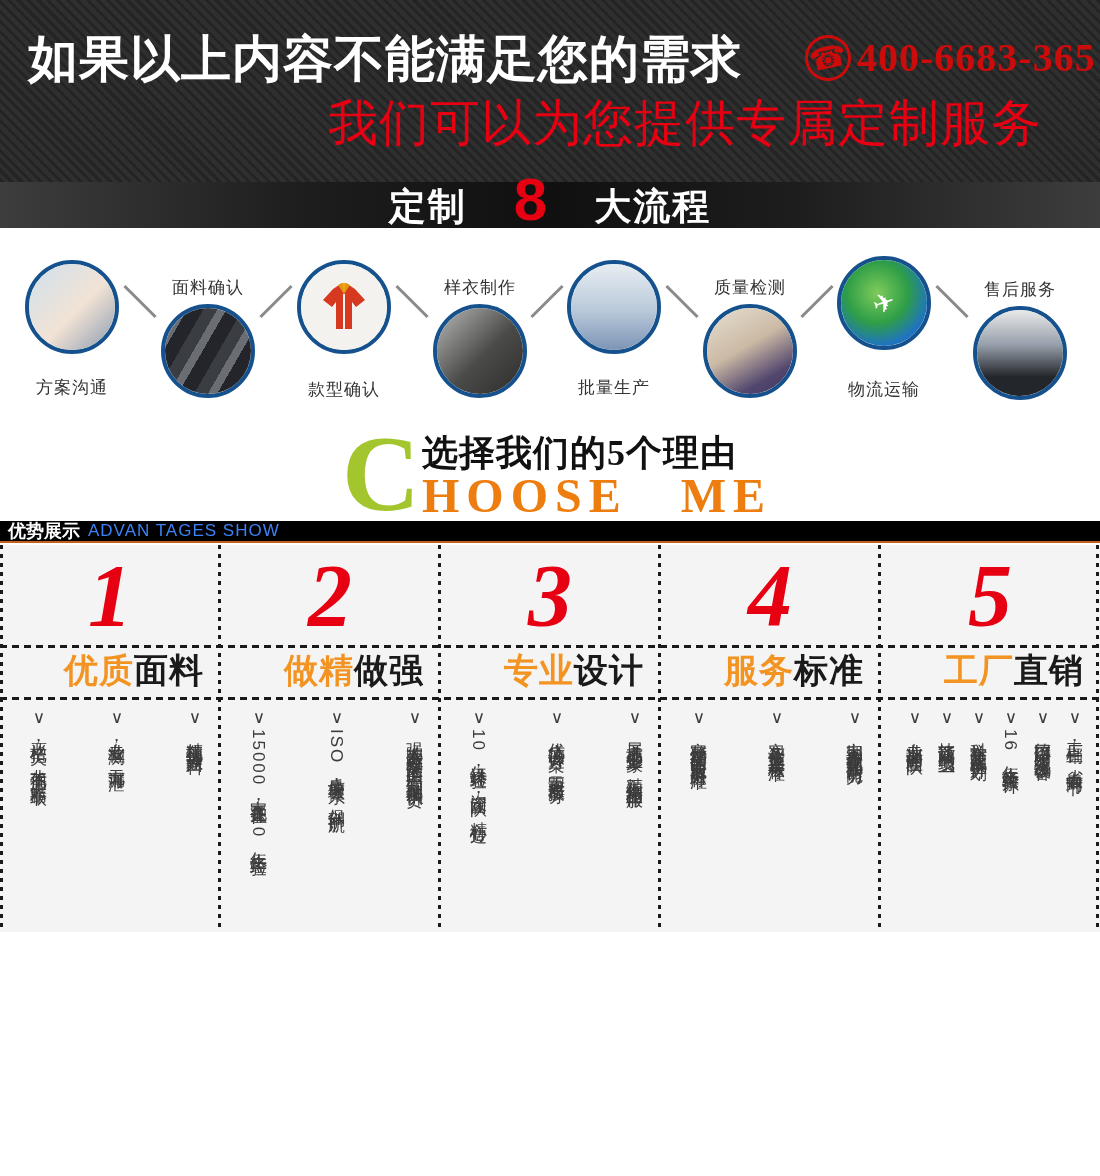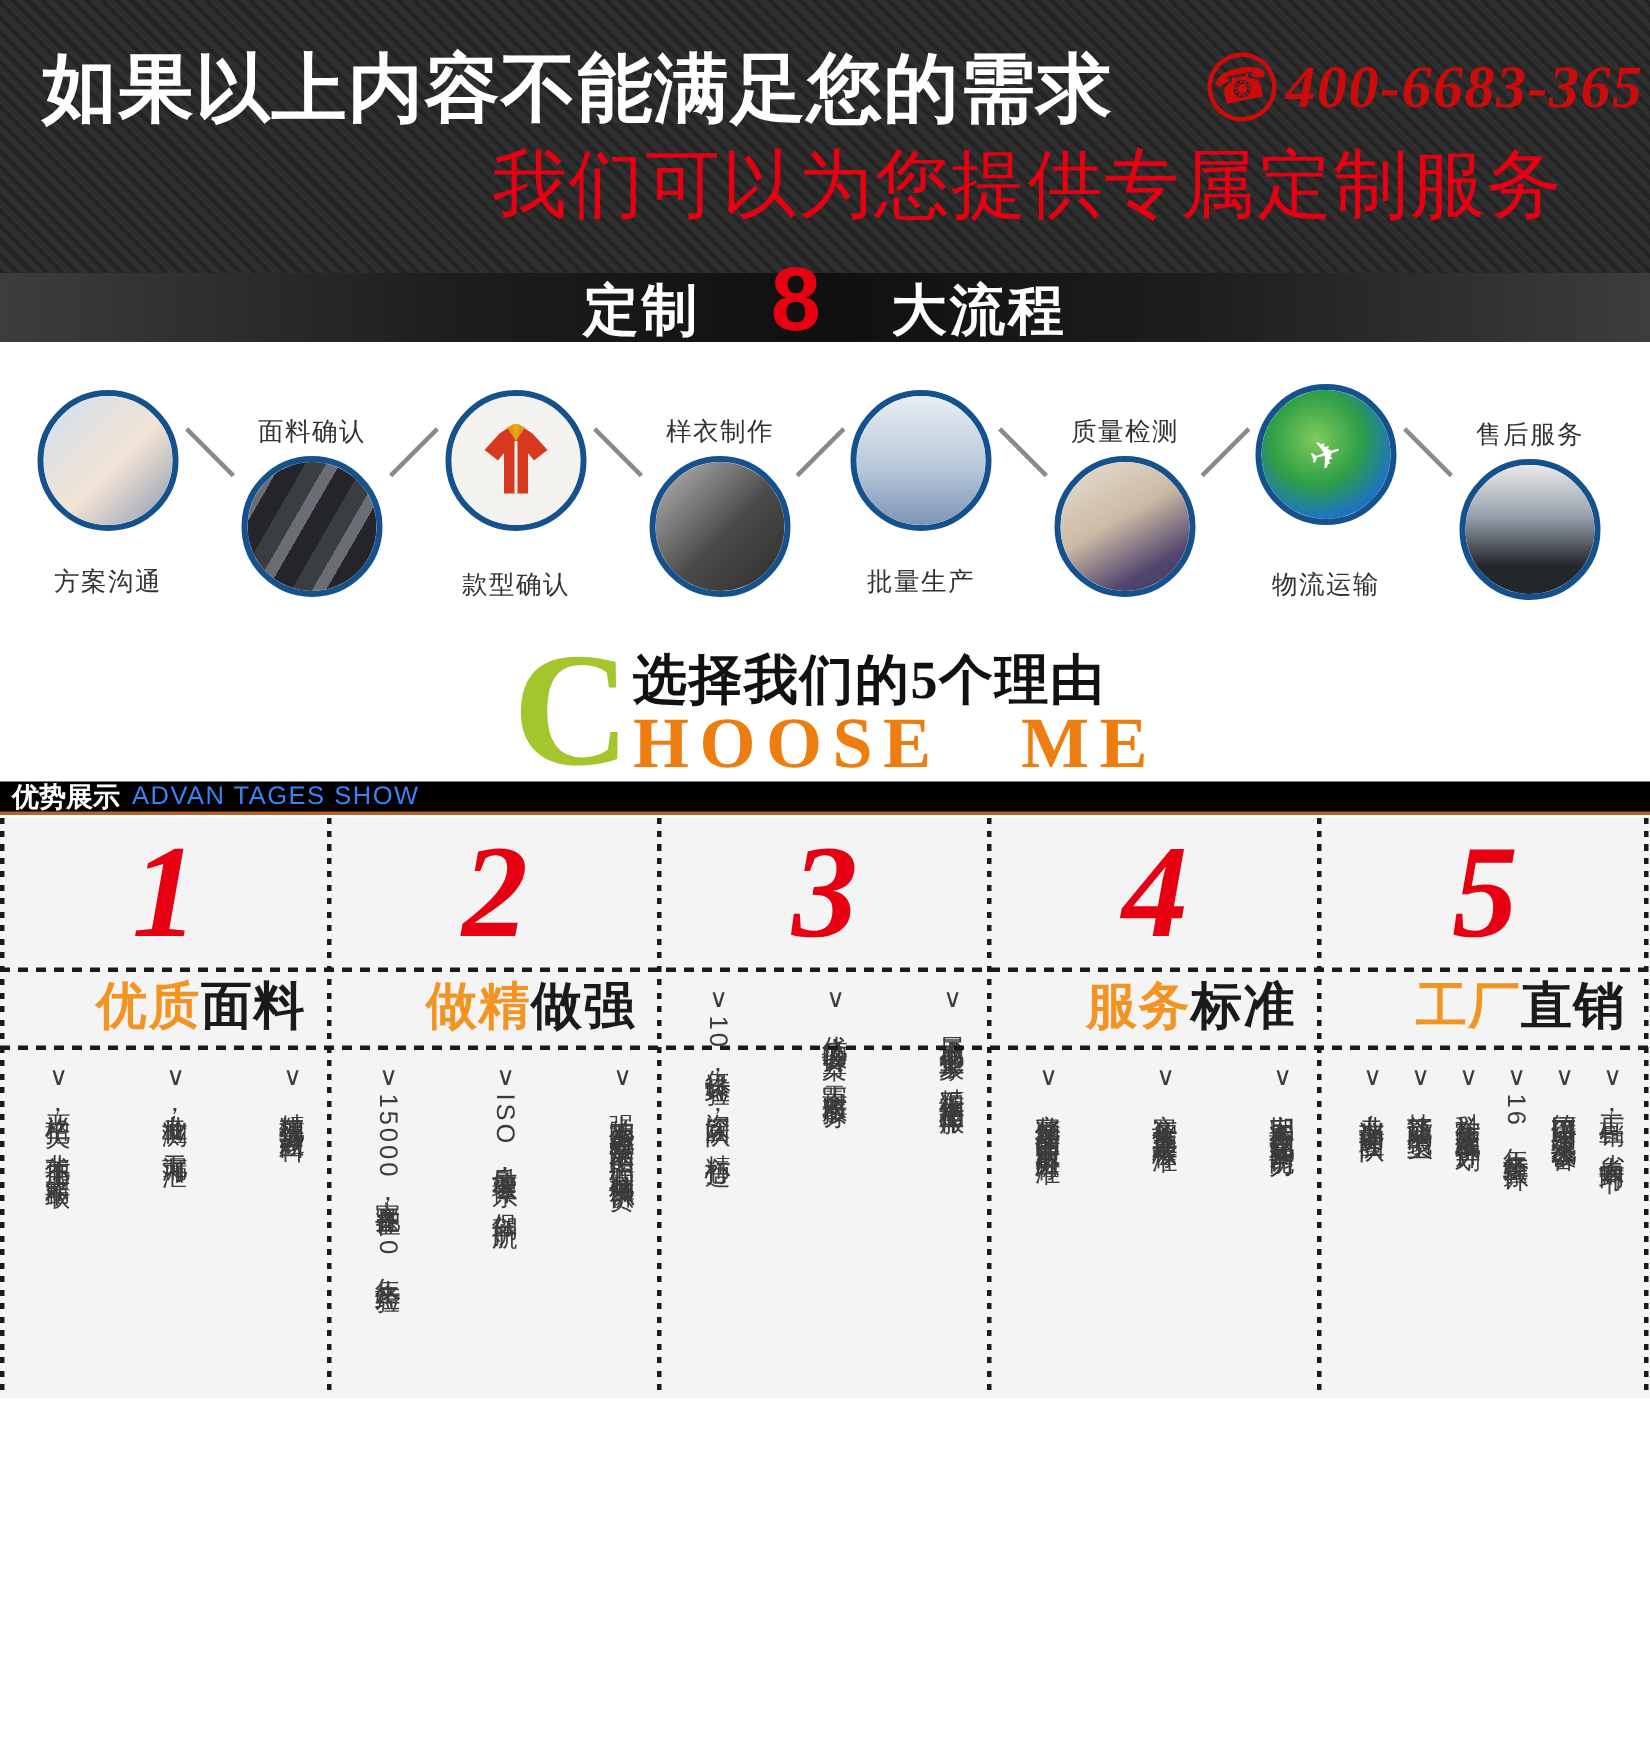--- a/index.html
+++ b/index.html
@@ -14,21 +14,21 @@
   
   .hero{position:absolute;left:0;top:0;width:1100px;height:182px;
     background:#2b2b2b;
     background-image:repeating-linear-gradient(45deg,#242424 0 3px,#2f2f2f 3px 7px);}
   .hero-line1{position:absolute;left:28px;top:26px;color:#fff;font-size:50px;font-weight:bold;letter-spacing:1px;white-space:nowrap;}
   .hero-line2{position:absolute;left:328px;top:90px;color:var(--red);font-size:50px;font-weight:normal;letter-spacing:1px;white-space:nowrap;}
   .phone{position:absolute;left:805px;top:34px;display:flex;align-items:center;gap:6px;}
   .phone-icon{width:46px;height:46px;border:3px solid var(--phone-red);border-radius:50%;
     display:flex;align-items:center;justify-content:center;color:var(--phone-red);
     font-size:30px;line-height:1;transform:rotate(-12deg);}
-  .phone-num{color:var(--phone-red);font-family:"Liberation Serif",serif;font-weight:bold;font-size:40px;letter-spacing:1px;white-space:nowrap;font-style:italic;}
+  .phone-num{color:var(--phone-red);font-family:"Liberation Serif",serif;font-weight:bold;font-size:40px;letter-spacing:1px;white-space:nowrap;}
 
   
   .pbanner{position:absolute;left:0;top:182px;width:1100px;height:46px;
     background:linear-gradient(90deg,#3d3d3d 0%,#1d1d1d 28%,#101010 50%,#1d1d1d 72%,#3d3d3d 100%);
     display:flex;align-items:flex-start;justify-content:center;gap:44px;}
   .pbanner .w{color:#fff;font-size:37px;font-weight:bold;letter-spacing:2px;}
   .pbanner .n8{color:var(--red);font-size:60px;font-weight:bold;line-height:40px;margin:0 3px;position:relative;top:-2px;}
 
   
   .process{position:absolute;left:0;top:228px;width:1100px;height:202px;background:#fff;}
@@ -217,20 +217,24 @@
       </div>
       <div class="vtext g3">
         <p class="vline"><span class="vb">∨</span><span>强大的生产能力科学灵活的生产 管理制度知识供货</span></p>
         <p class="vline"><span class="vb">∨</span><span>ISO质量管理体系，保驾护航</span></p>
         <p class="vline"><span class="vb">∨</span><span>15000家客户见证，10年生产经验</span></p>
       </div>
     </div>
 
     <div class="col">
       <div class="num">3</div>
+      <div class="hdr">
+        <span class="hl">专业</span>
+        <span class="rest">设计</span>
+      </div>
       <div class="vtext g3">
         <p class="vline"><span class="vb">∨</span><span>展示成功企业形象，精工细作精品工作服</span></p>
         <p class="vline"><span class="vb">∨</span><span>优质的设计方案，零距离对接服务</span></p>
         <p class="vline"><span class="vb">∨</span><span>10年设计经验，资深团队，精心打造</span></p>
       </div>
     </div>
 
     <div class="col">
       <div class="num">4</div>
       <div class="hdr">

